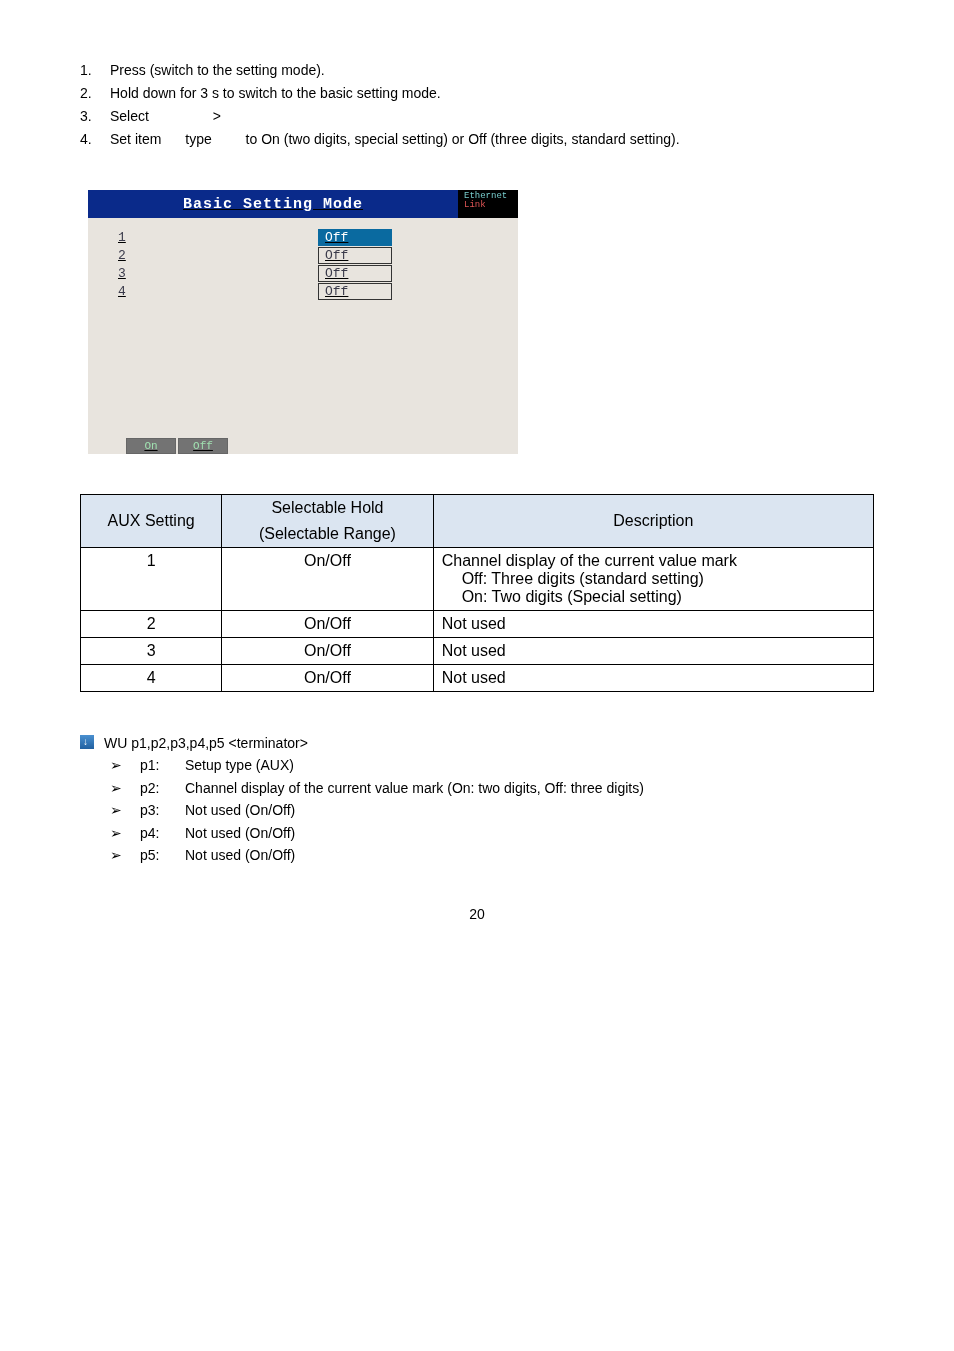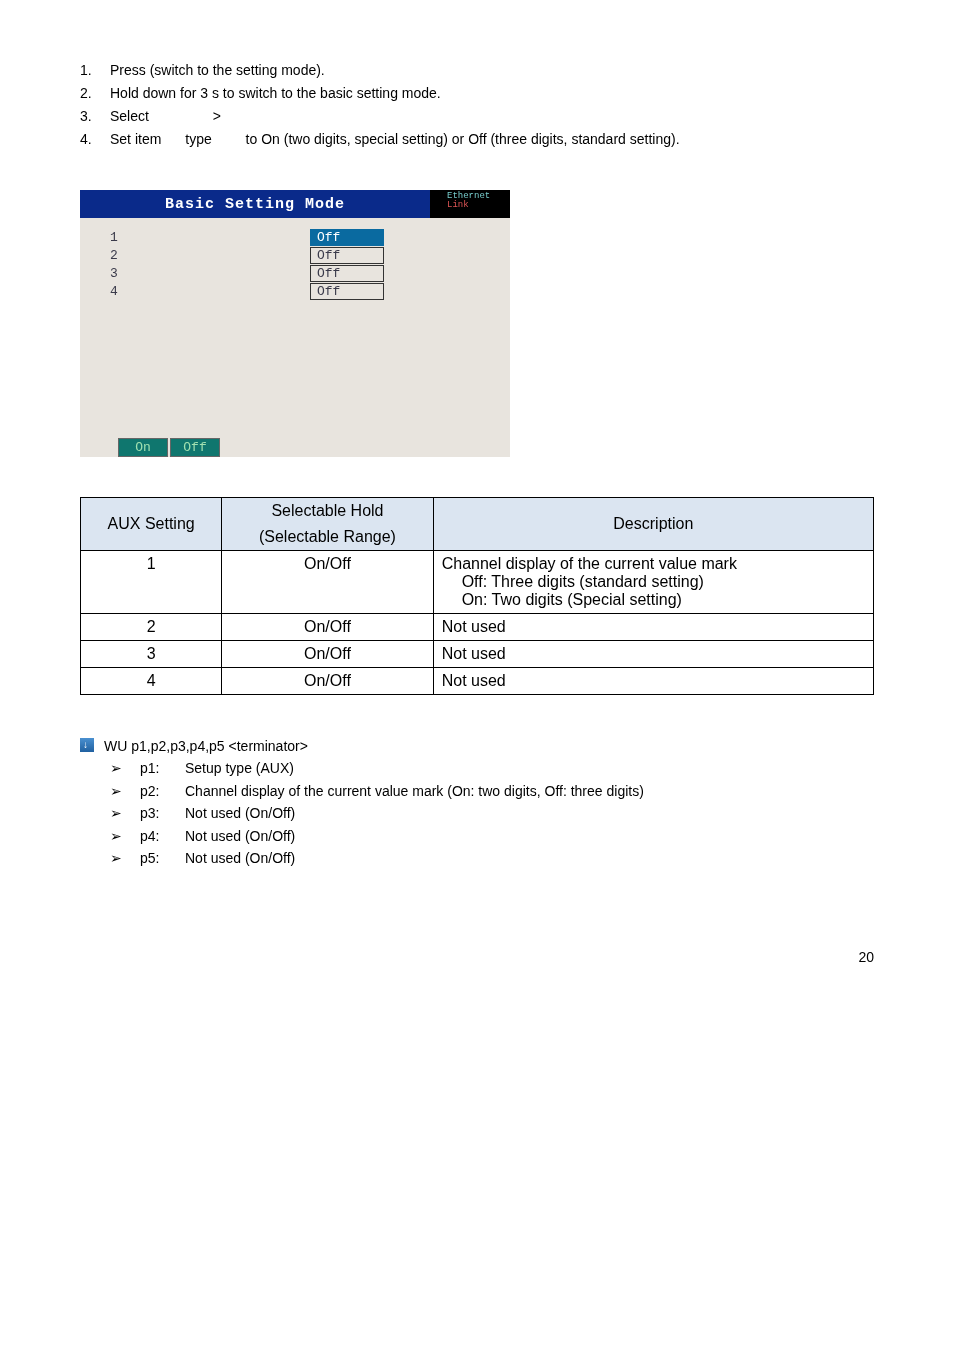--- a/index.html
+++ b/index.html
@@ -23,46 +23,47 @@
   .step-num {
     width: 30px;
     flex-shrink: 0;
   }
   .step-text {
     flex: 1;
     text-align: justify;
   }
   .screenshot {
     width: 430px;
-    margin: 30px 0 40px 0;
+    margin: 30px 0 40px 8px;
     background: #e8e4de;
     font-family: 'Courier New', monospace;
     font-size: 13px;
+    text-decoration: underline;
   }
   .screenshot-header {
     display: flex;
     height: 28px;
   }
   .header-title {
     flex: 1;
     background: #0a2a8a;
     color: #fff;
     font-weight: bold;
     display: flex;
     align-items: center;
     justify-content: center;
     font-size: 15px;
     letter-spacing: 1px;
   }
   .header-ethernet {
-    width: 80px;
+    width: 60px;
     background: #000;
     font-size: 9px;
     line-height: 1;
-    padding: 2px 17px;
+    padding: 2px 6px;
     box-sizing: border-box;
   }
   .ether-text { color: #7cc; display: block; }
   .link-text { color: #d55; display: block; }
   .screenshot-body {
     padding: 10px 18px 30px 18px;
     min-height: 180px;
     color: #3a3a4a;
   }
   .aux-label {
@@ -88,25 +89,25 @@
     background: #0a6aa0;
     color: #fff;
     border: 1px solid #0a6aa0;
   }
   .screenshot-footer {
     display: flex;
     padding: 0 0 0 38px;
   }
   .footer-btn {
     border: 1px solid #666;
-    background: #0f766e;
+    background: #737373;
     color: #a0e0b0;
     width: 48px;
     text-align: center;
-    font-size: 13px;
+    font-size: 11px;
     padding: 1px 0;
     margin-right: 2px;
   }
   table.settings {
     border-collapse: collapse;
     width: 100%;
     margin: 30px 0 40px 0;
     font-size: 16px;
   }
   table.settings th {
@@ -158,22 +159,22 @@
   }
   .param-name {
     width: 45px;
     flex-shrink: 0;
   }
   .param-desc {
     flex: 1;
     text-align: justify;
   }
   .page-num {
-    text-align: right;
-    margin-top: 80px;
+    text-align: center;
+    margin-top: 40px;
     font-size: 14px;
   }
 </style>
 </head>
 <body>
 
 <div class="steps">
   <div class="step-row">
     <div class="step-num">1.</div>
     <div class="step-text">

